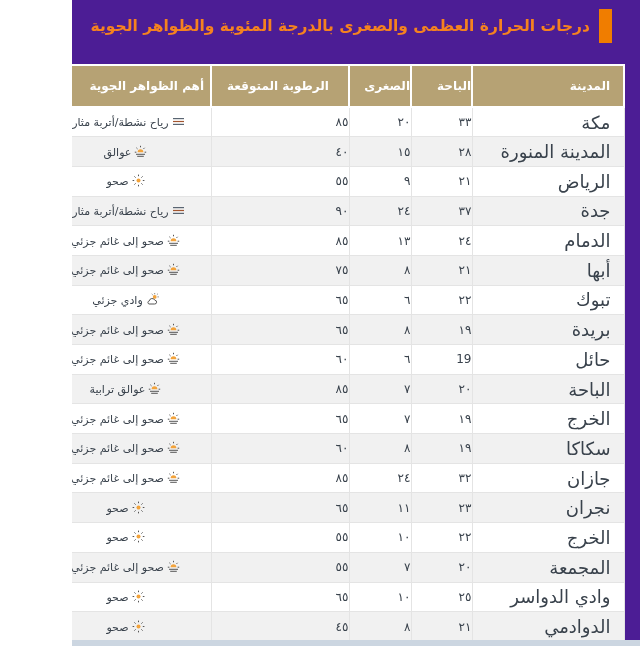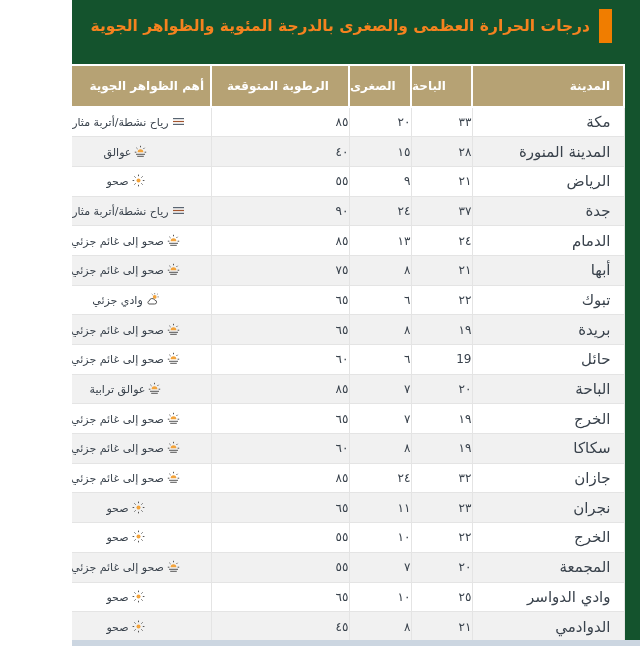--- a/index.html
+++ b/index.html
@@ -1,51 +1,51 @@
 <!DOCTYPE html>
 <html dir="rtl" lang="ar"><head>
 <meta charset="utf-8">
 <style>
   * { box-sizing: border-box; margin: 0; padding: 0; }
   html, body { background: #ffffff; }
   body {
     width: 640px; height: 646px; overflow: hidden;
     font-family: "DejaVu Sans", sans-serif;
   }
-  .page { position: relative; width: 568px; height: 646px; background: #14532d; overflow: hidden; }
+  .page { position: relative; width: 568px; height: 646px; background: #4c1d95; overflow: hidden; }
 
   
   .title-wrap {
     display: flex; align-items: center; gap: 9px;
     margin: 8px 28px 0 0; height: 36px;
   }
   .accent-bar { width: 13px; height: 34px; background: #f07d00; flex: 0 0 auto; }
   h1.page-title {
     color: #f5821f; font-size: 15.5px; font-weight: bold;
     white-space: nowrap; line-height: 36px;
   }
 
   
   .table-wrap { margin: 20px 15px 0 0; width: 560px; }
   table.weather { width: 560px; border-collapse: collapse; table-layout: fixed; }
   thead th {
     background: #b6a274; color: #ffffff; font-size: 12px; font-weight: bold;
     height: 42px; border: 2px solid #ffffff; vertical-align: middle;
   }
   th.h-city  { text-align: start; padding-inline-start: 13px; padding-left: 20px; }
-  th.h-num   { text-align: left; }
+  th.h-num   { text-align: right; }
   th.h-hum   { text-align: center; padding-inline-start: 4px; }
   th.h-phen  { text-align: start; padding-inline-start: 6px; }
 
   tbody td {
     height: 29.7px; border: 1px solid #e4e4e4; background: #ffffff;
     color: #39424c; font-size: 12px; vertical-align: middle;
   }
   tbody tr.alt td { background: #f1f1f1; }
-  td.c-city { text-align: start; padding-inline-start: 13px; font-size: 15px; }
+  td.c-city { text-align: start; padding-inline-start: 13px; font-size: 18px; }
   td.c-num  { text-align: right; }
   td.c-phen { text-align: center; padding-inline-start: 24px; font-size: 11px; white-space: nowrap; }
   .wicon {
     display: inline-block; width: 13px; height: 13px;
     vertical-align: -2px; margin-inline-end: 3px;
   }
   .wicon svg { display: block; width: 13px; height: 13px; }
 
   .bottom-bar {
     position: absolute; top: 640px; right: 0; width: 640px; height: 6px;

